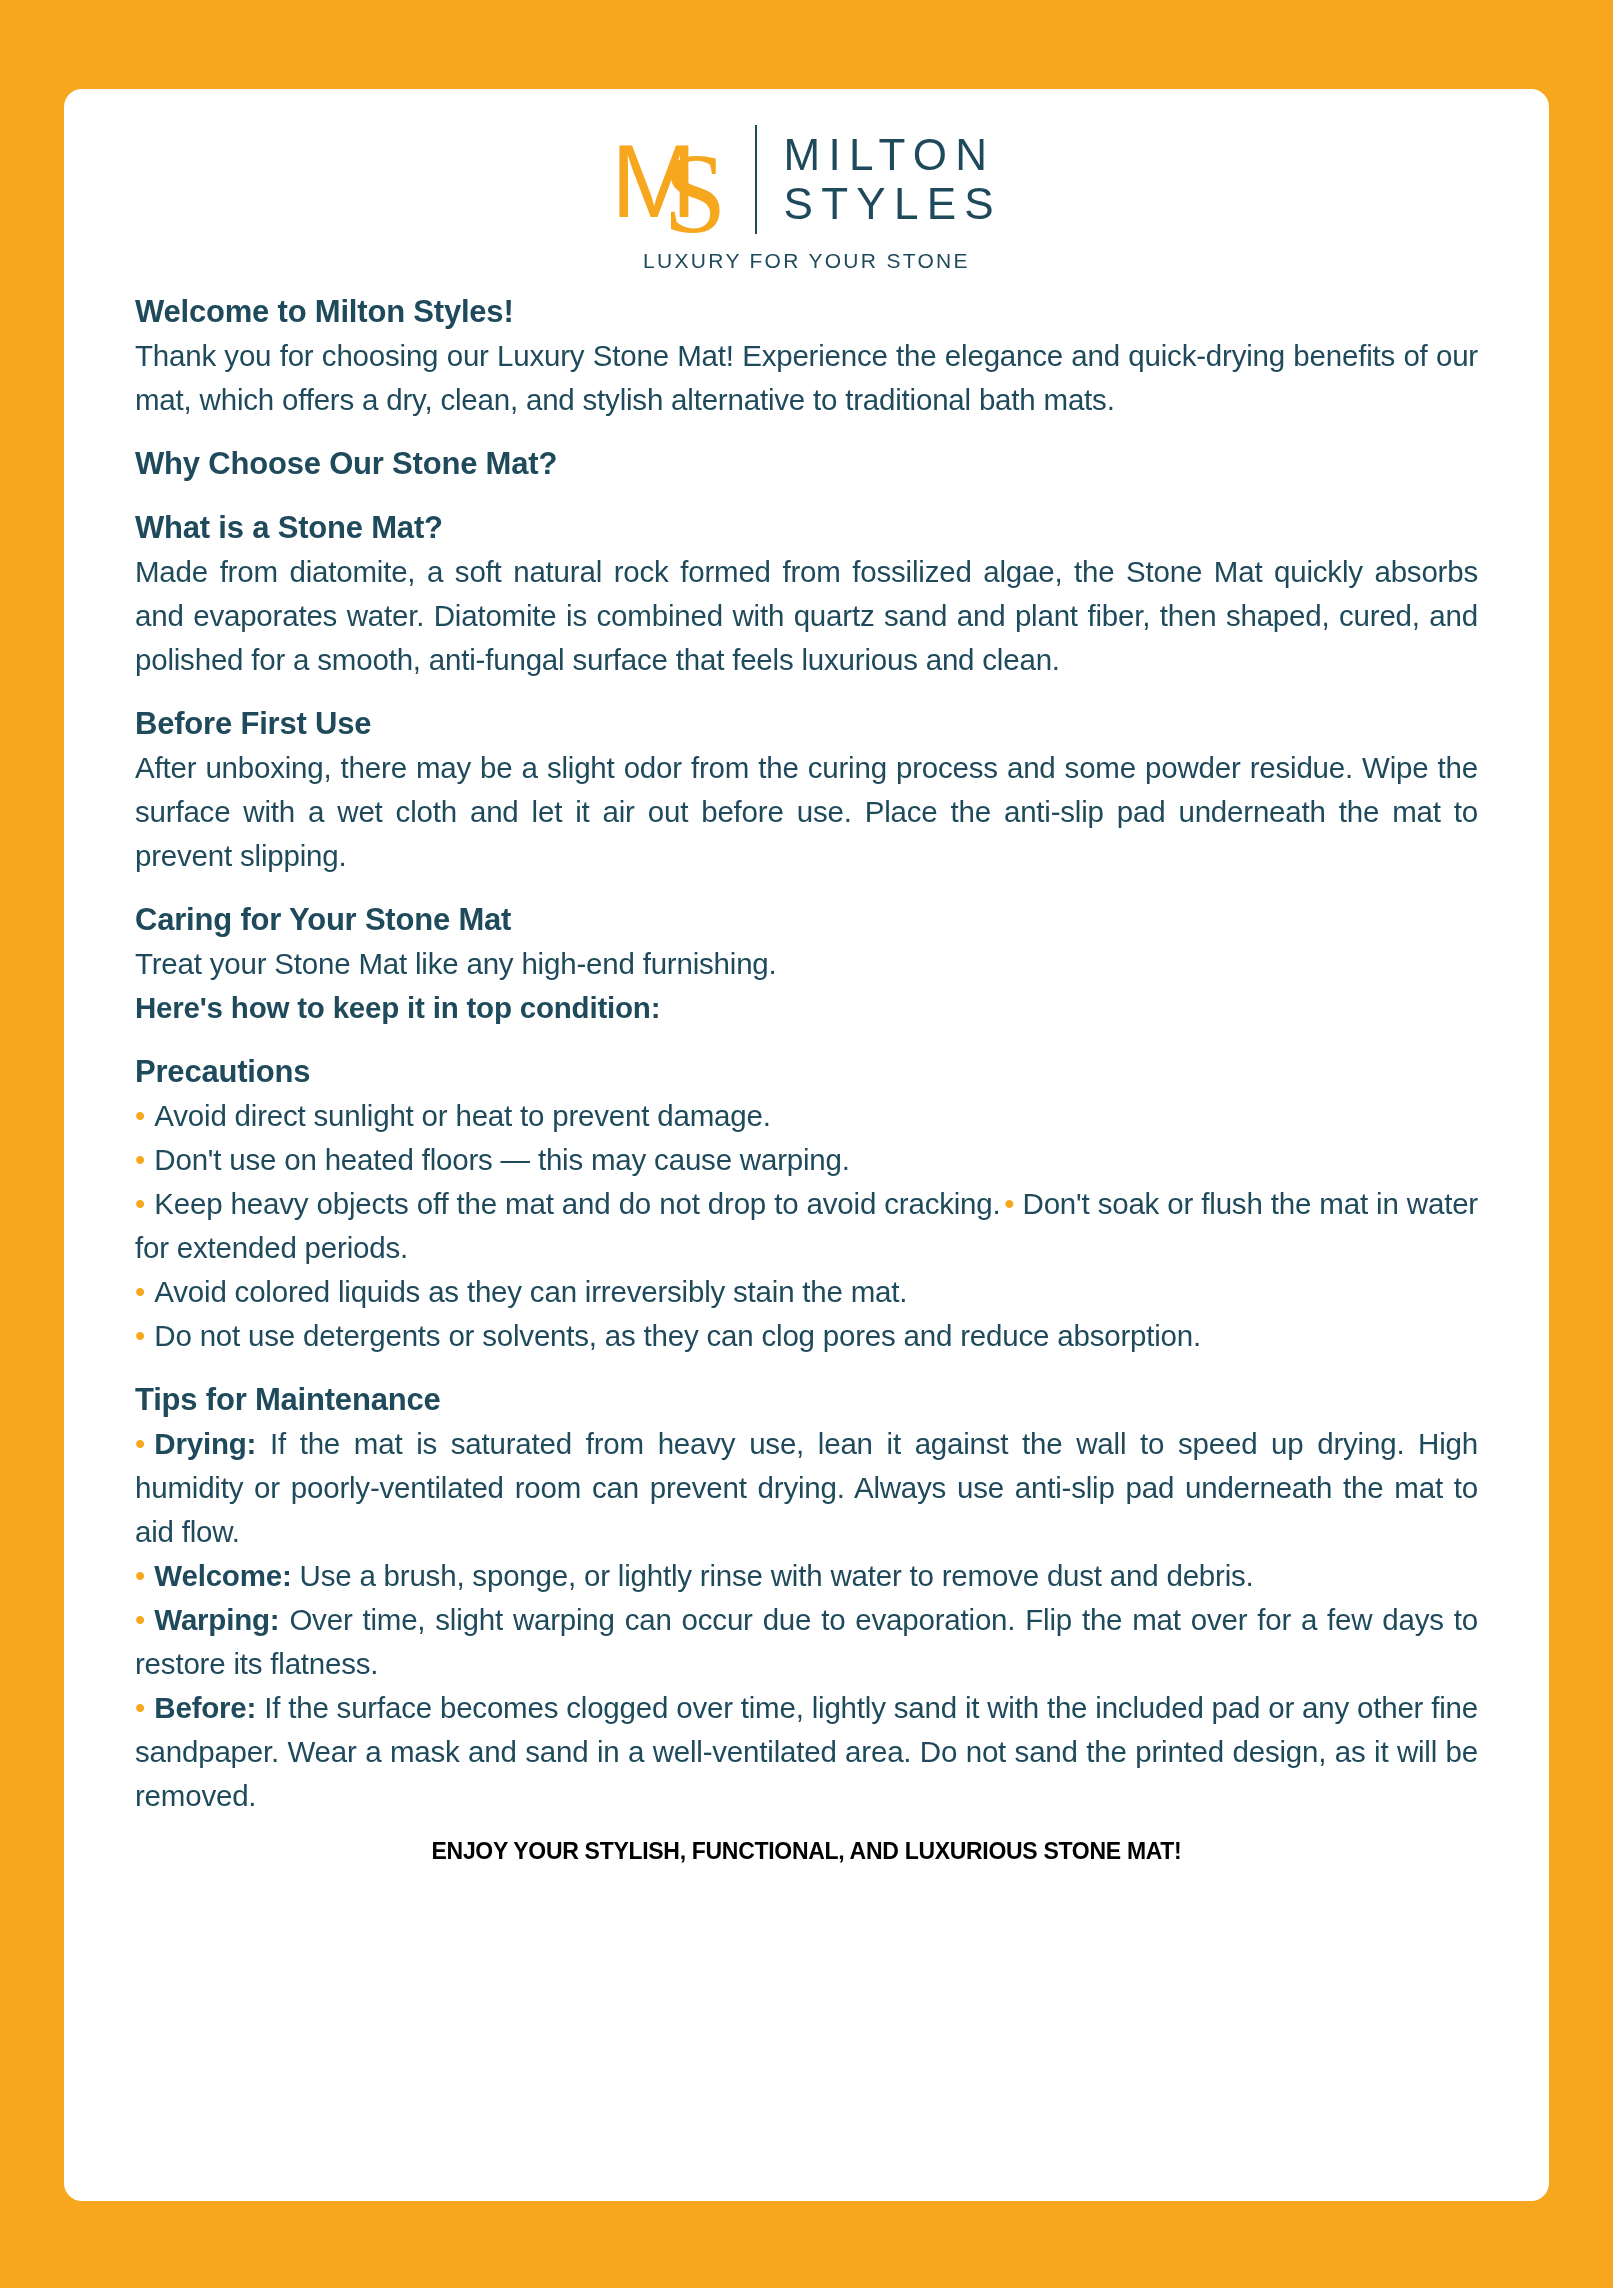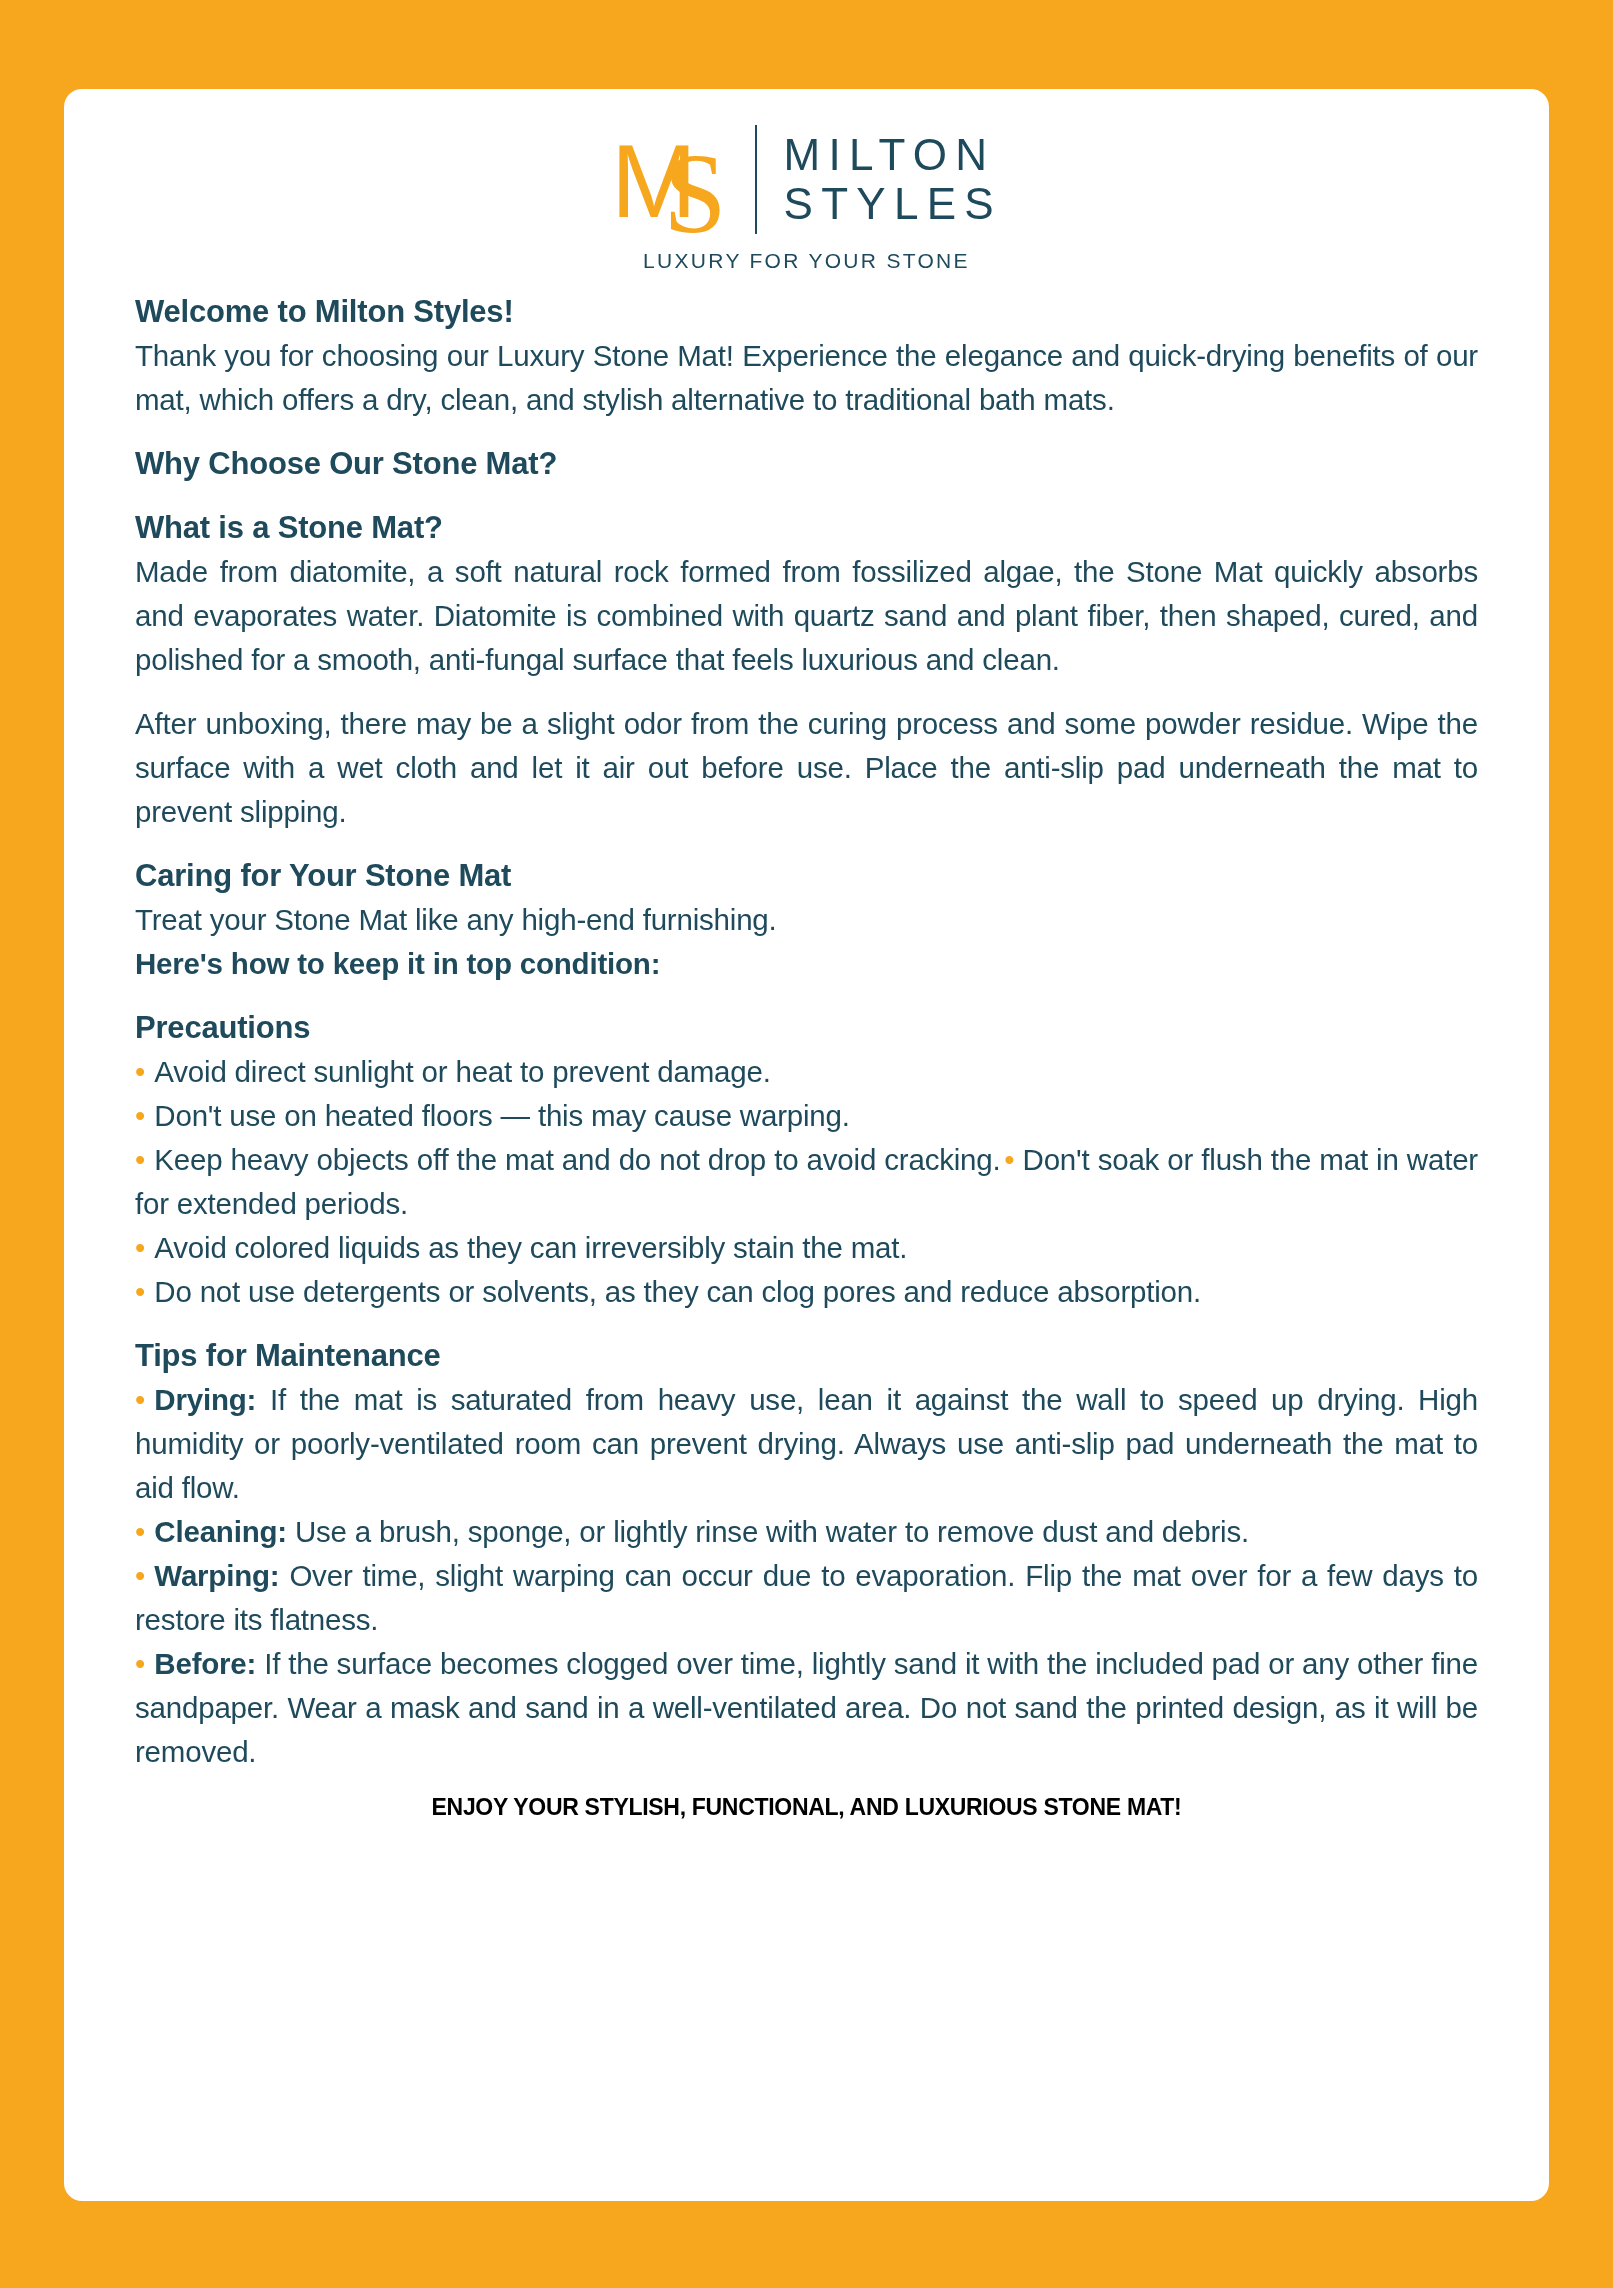--- a/index.html
+++ b/index.html
@@ -79,20 +79,21 @@
   <div class="section">
     <h2>Why Choose Our Stone Mat?</h2>
   </div>
 
   <div class="section">
     <h2>What is a Stone Mat?</h2>
     <p>Made from diatomite, a soft natural rock formed from fossilized algae, the Stone Mat quickly absorbs and evaporates water. Diatomite is combined with quartz sand and plant fiber, then shaped, cured, and polished for a smooth, anti-fungal surface that feels luxurious and clean.</p>
   </div>
 
   <div class="section">
+    <h2>Before First Use</h2>
     <p>After unboxing, there may be a slight odor from the curing process and some powder residue. Wipe the surface with a wet cloth and let it air out before use. Place the anti-slip pad underneath the mat to prevent slipping.</p>
   </div>
 
   <div class="section">
     <h2>Caring for Your Stone Mat</h2>
     <p>Treat your Stone Mat like any high-end furnishing.</p>
     <p class="bold-line">Here's how to keep it in top condition:</p>
   </div>
 
   <div class="section">
@@ -100,21 +101,21 @@
     <p><span class="bullet">•</span><span>Avoid direct sunlight or heat to prevent damage.</span></p>
     <p><span class="bullet">•</span><span>Don't use on heated floors — this may cause warping.</span></p>
     <p><span class="bullet">•</span><span>Keep heavy objects off the mat and do not drop to avoid cracking.</span><span class="bullet-inline">•</span><span> Don't soak or flush the mat in water for extended periods.</span></p>
     <p><span class="bullet">•</span><span>Avoid colored liquids as they can irreversibly stain the mat.</span></p>
     <p><span class="bullet">•</span><span>Do not use detergents or solvents, as they can clog pores and reduce absorption.</span></p>
   </div>
 
   <div class="section">
     <h2>Tips for Maintenance</h2>
     <p><span class="bullet">•</span><span class="lead">Drying:</span><span> If the mat is saturated from heavy use, lean it against the wall to speed up drying. High humidity or poorly-ventilated room can prevent drying. Always use anti-slip pad underneath the mat to aid flow.</span></p>
-    <p><span class="bullet">•</span><span class="lead">Cleaning:</span><span> Use a brush, sponge, or lightly rinse with water to remove dust and debris.</span></p>
+    <p><span class="bullet">•</span><span class="lead">Welcome:</span><span> Use a brush, sponge, or lightly rinse with water to remove dust and debris.</span></p>
     <p><span class="bullet">•</span><span class="lead">Warping:</span><span> Over time, slight warping can occur due to evaporation. Flip the mat over for a few days to restore its flatness.</span></p>
     <p><span class="bullet">•</span><span class="lead">Before:</span><span> If the surface becomes clogged over time, lightly sand it with the included pad or any other fine sandpaper. Wear a mask and sand in a well-ventilated area. Do not sand the printed design, as it will be removed.</span></p>
   </div>
 
   <div class="footer">ENJOY YOUR STYLISH, FUNCTIONAL, AND LUXURIOUS STONE MAT!</div>
 
 </div>
 
 
 </body></html>

